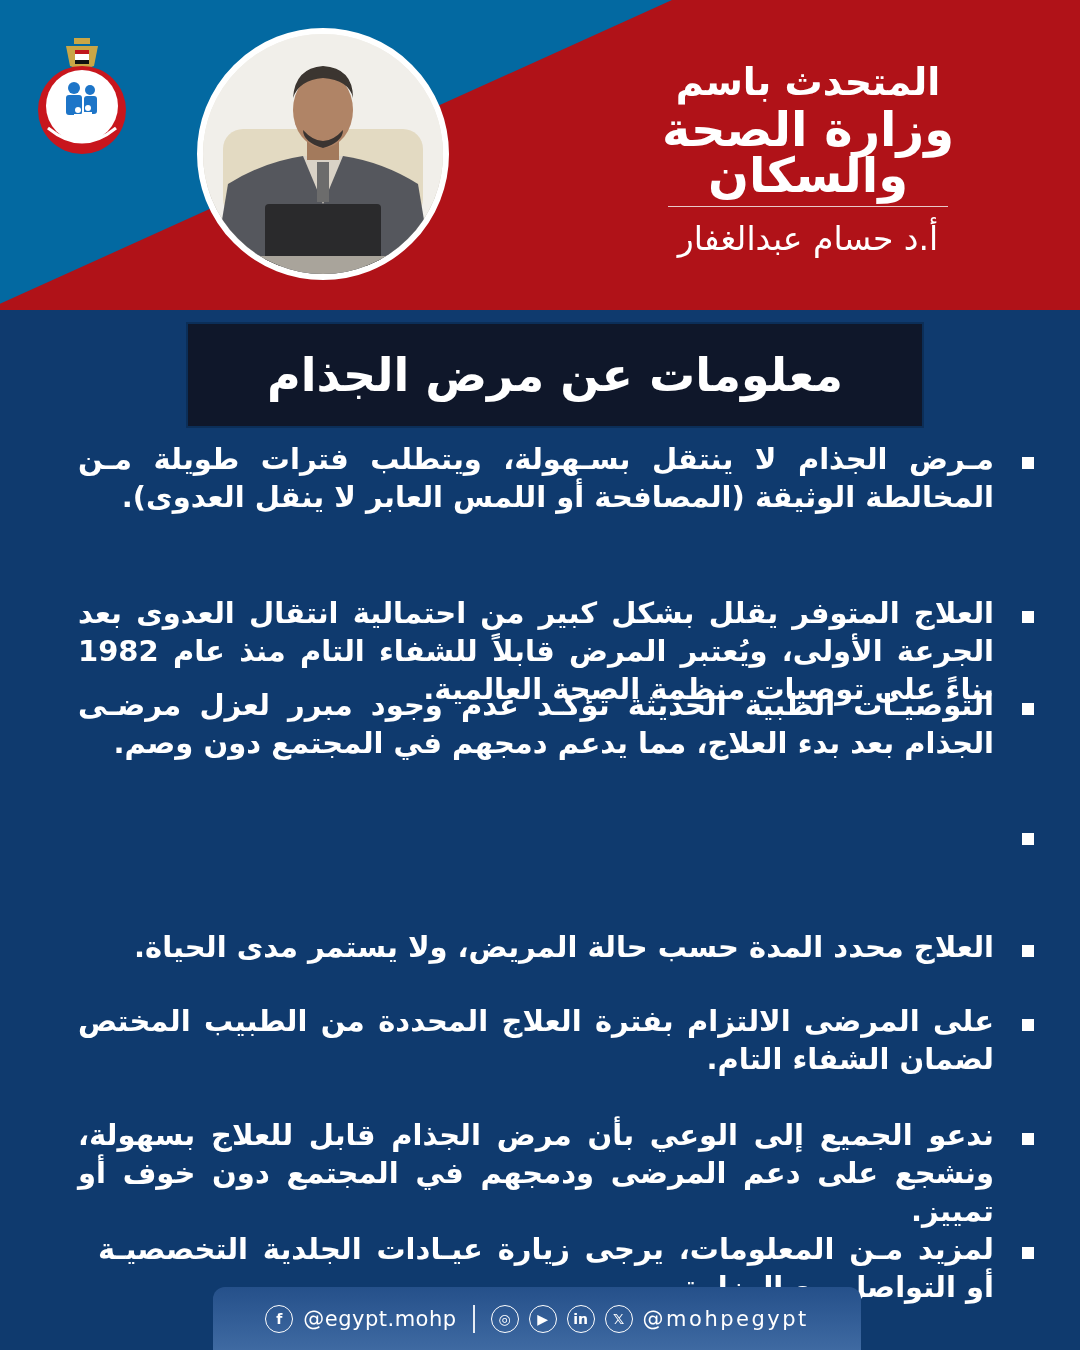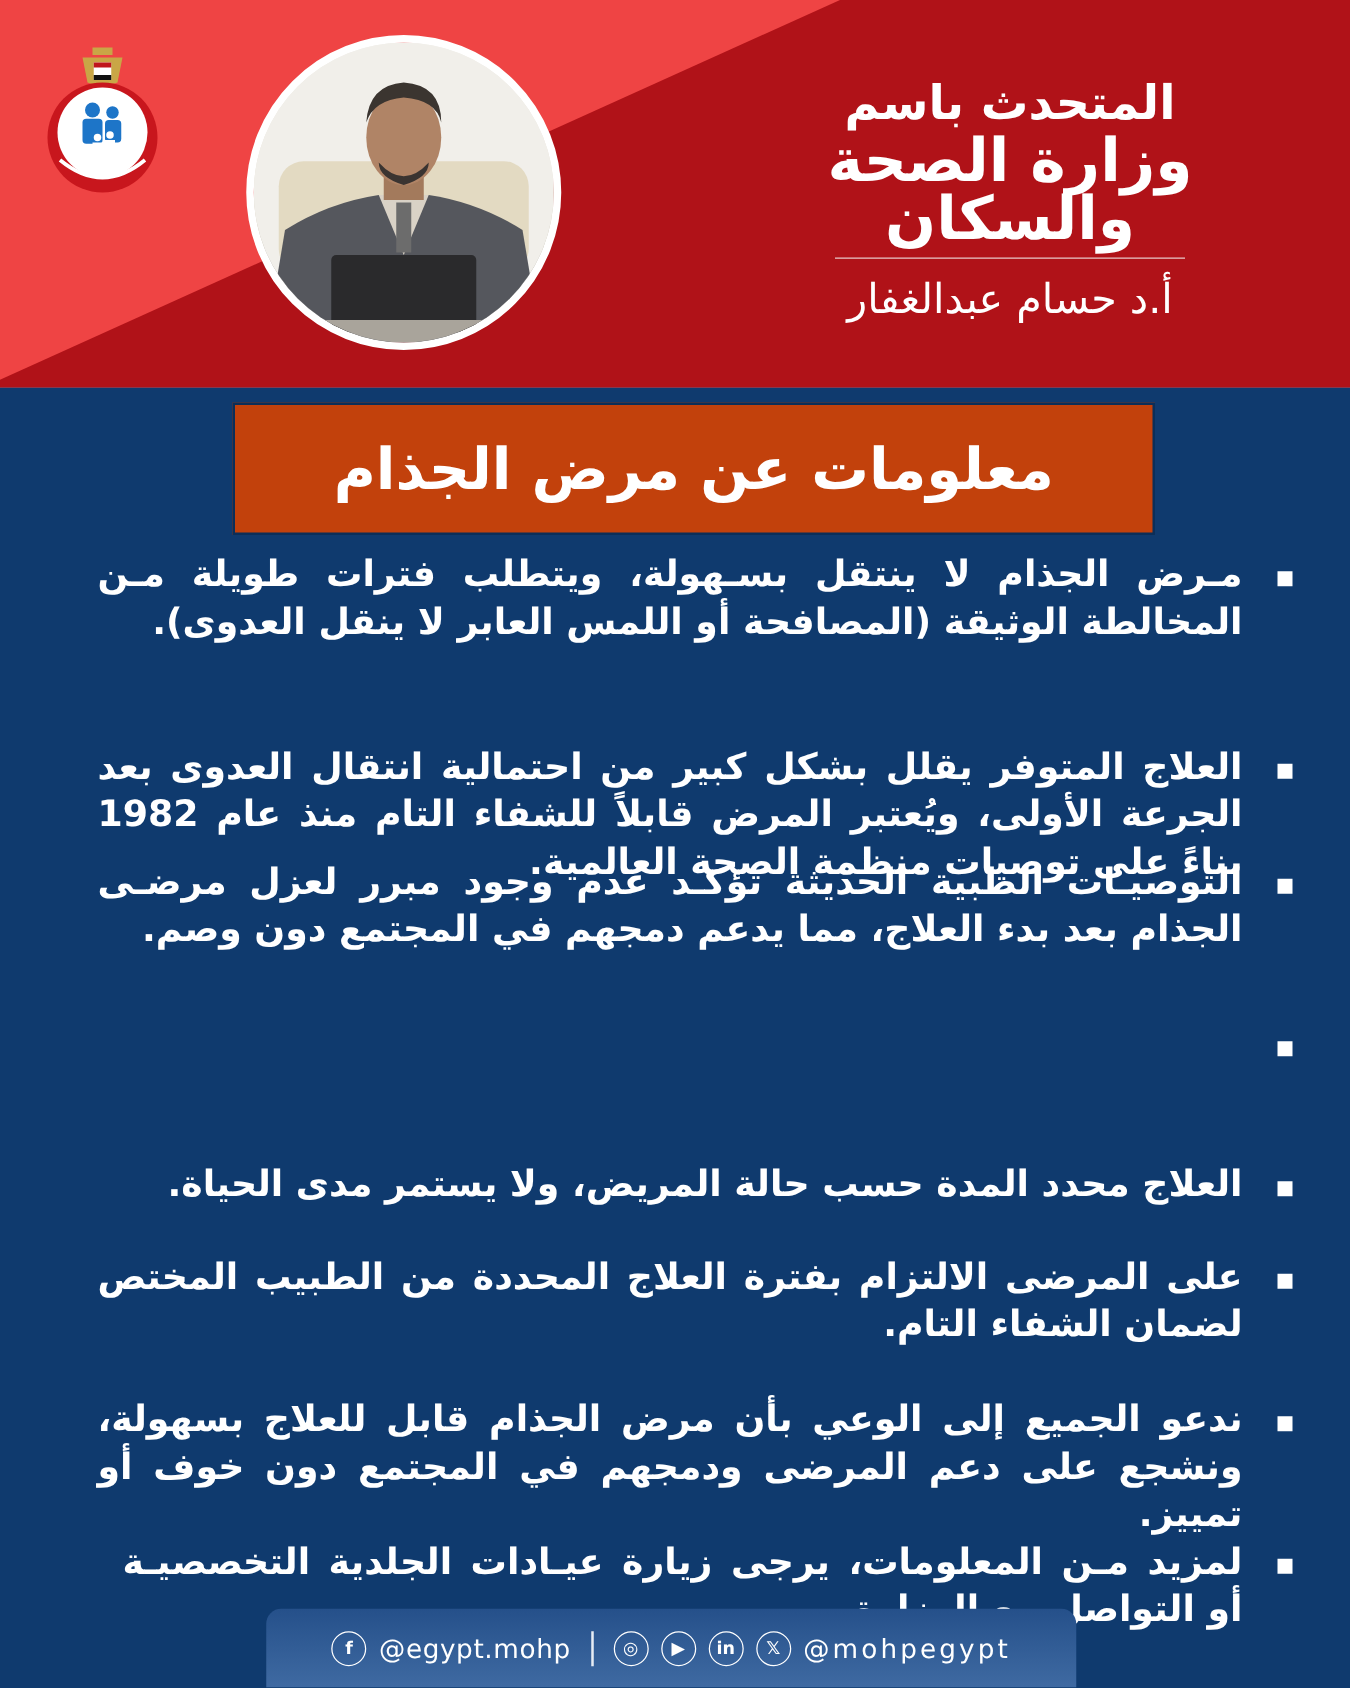--- a/index.html
+++ b/index.html
@@ -5,21 +5,21 @@
   * { box-sizing: border-box; margin: 0; padding: 0; }
   html, body { width: 1080px; height: 1350px; overflow: hidden; }
   body {
     position: relative;
     background: #0f3a6e;
     font-family: "DejaVu Sans", "Liberation Sans", sans-serif;
     color: #ffffff;
   }
   .header {
     position: absolute; left: 0; top: 0; width: 1080px; height: 310px;
-    background: #ef4444; overflow: hidden;
+    background: #0369a1; overflow: hidden;
   }
   .header .red-diag {
     position: absolute; left: 0; top: 0; width: 1080px; height: 310px;
     background: #b01218;
     clip-path: polygon(0 100%, 0 98%, 672px 0, 1080px 0, 1080px 100%);
   }
   .logo {
     position: absolute; left: 30px; top: 36px; width: 104px; height: 120px;
   }
   .portrait {
@@ -32,21 +32,21 @@
     position: absolute; right: 72px; top: 58px; width: 400px; text-align: center;
     direction: rtl;
   }
   .title-block .l1 { font-size: 38px; font-weight: bold; line-height: 48px; }
   .title-block .l2 { font-size: 48px; font-weight: bold; line-height: 46px; }
   .title-block .rule { width: 280px; height: 1px; background: #e8c8c8; margin: 8px auto 10px; }
   .title-block .l3 { font-size: 33px; line-height: 40px; margin-top: 12px; }
 
   .section-banner {
     position: absolute; left: 186px; top: 322px; width: 738px; height: 106px;
-    background: #c2410c; border: 2px solid #0b2e58;
+    background: #0f172a; border: 2px solid #0b2e58;
     display: flex; align-items: center; justify-content: center;
     direction: rtl;
   }
   .section-banner span { font-size: 46px; font-weight: bold; }
 
   .bullets {
     position: absolute; left: 78px; right: 42px; top: 440px;
     direction: rtl; list-style: none;
   }
   .bullet {

